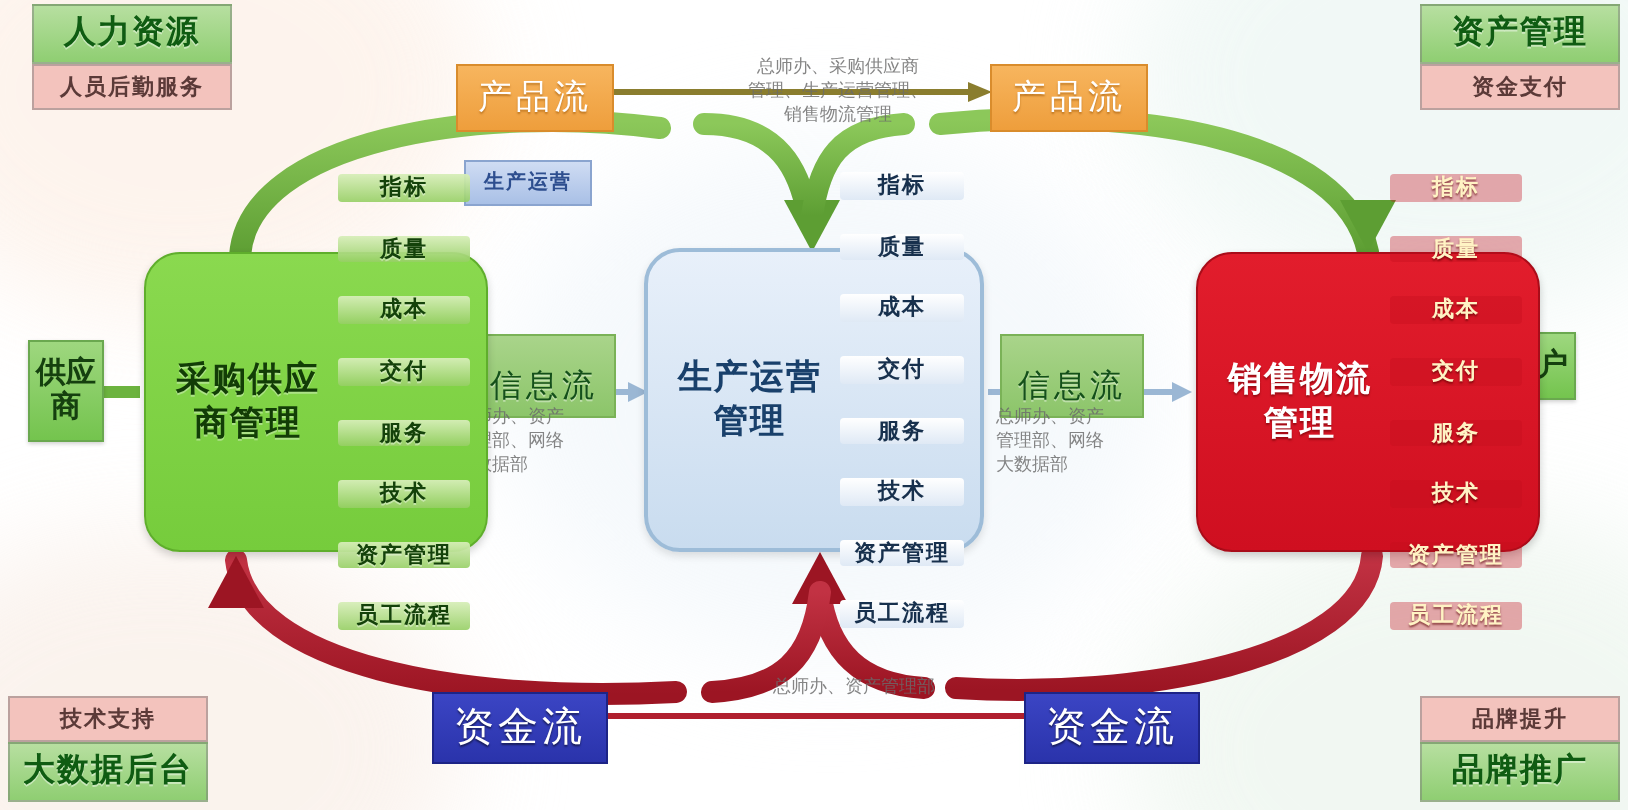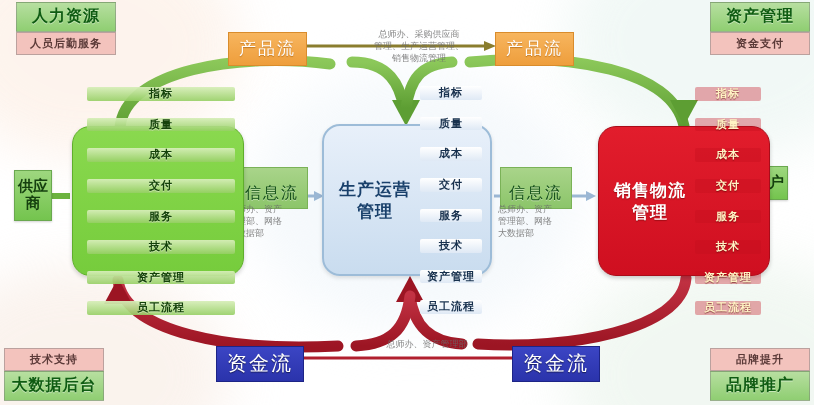--- a/index.html
+++ b/index.html
@@ -330,33 +330,35 @@
 
   <div class="chip chip-product" id="chip-product-left">产品流</div>
   <div class="chip chip-product" id="chip-product-right">产品流</div>
 
   <div class="chip chip-info" id="chip-info-left">信息流</div>
   <div class="chip chip-info" id="chip-info-right">信息流</div>
 
   <div class="chip chip-capital" id="chip-capital-left">资金流</div>
   <div class="chip chip-capital" id="chip-capital-right">资金流</div>
 
+  <div id="pill-prod-ops">生产运营</div>
 
   <div class="caption" id="caption-product">总师办、采购供应商
 管理、生产运营管理、
 销售物流管理</div>
   <div class="caption" id="caption-info-left">总师办、资产
 管理部、网络
 大数据部</div>
   <div class="caption" id="caption-info-right">总师办、资产
 管理部、网络
 大数据部</div>
   <div class="caption" id="caption-capital">总师办、资产管理部</div>
 
   <div class="procbox" id="box-procurement">
+    <div class="boxtitle">采购供应商管理</div>
     <div class="itemlist">
       <div class="item">指标</div>
       <div class="item">质量</div>
       <div class="item">成本</div>
       <div class="item">交付</div>
       <div class="item">服务</div>
       <div class="item">技术</div>
       <div class="item">资产管理</div>
       <div class="item">员工流程</div>
     </div>

